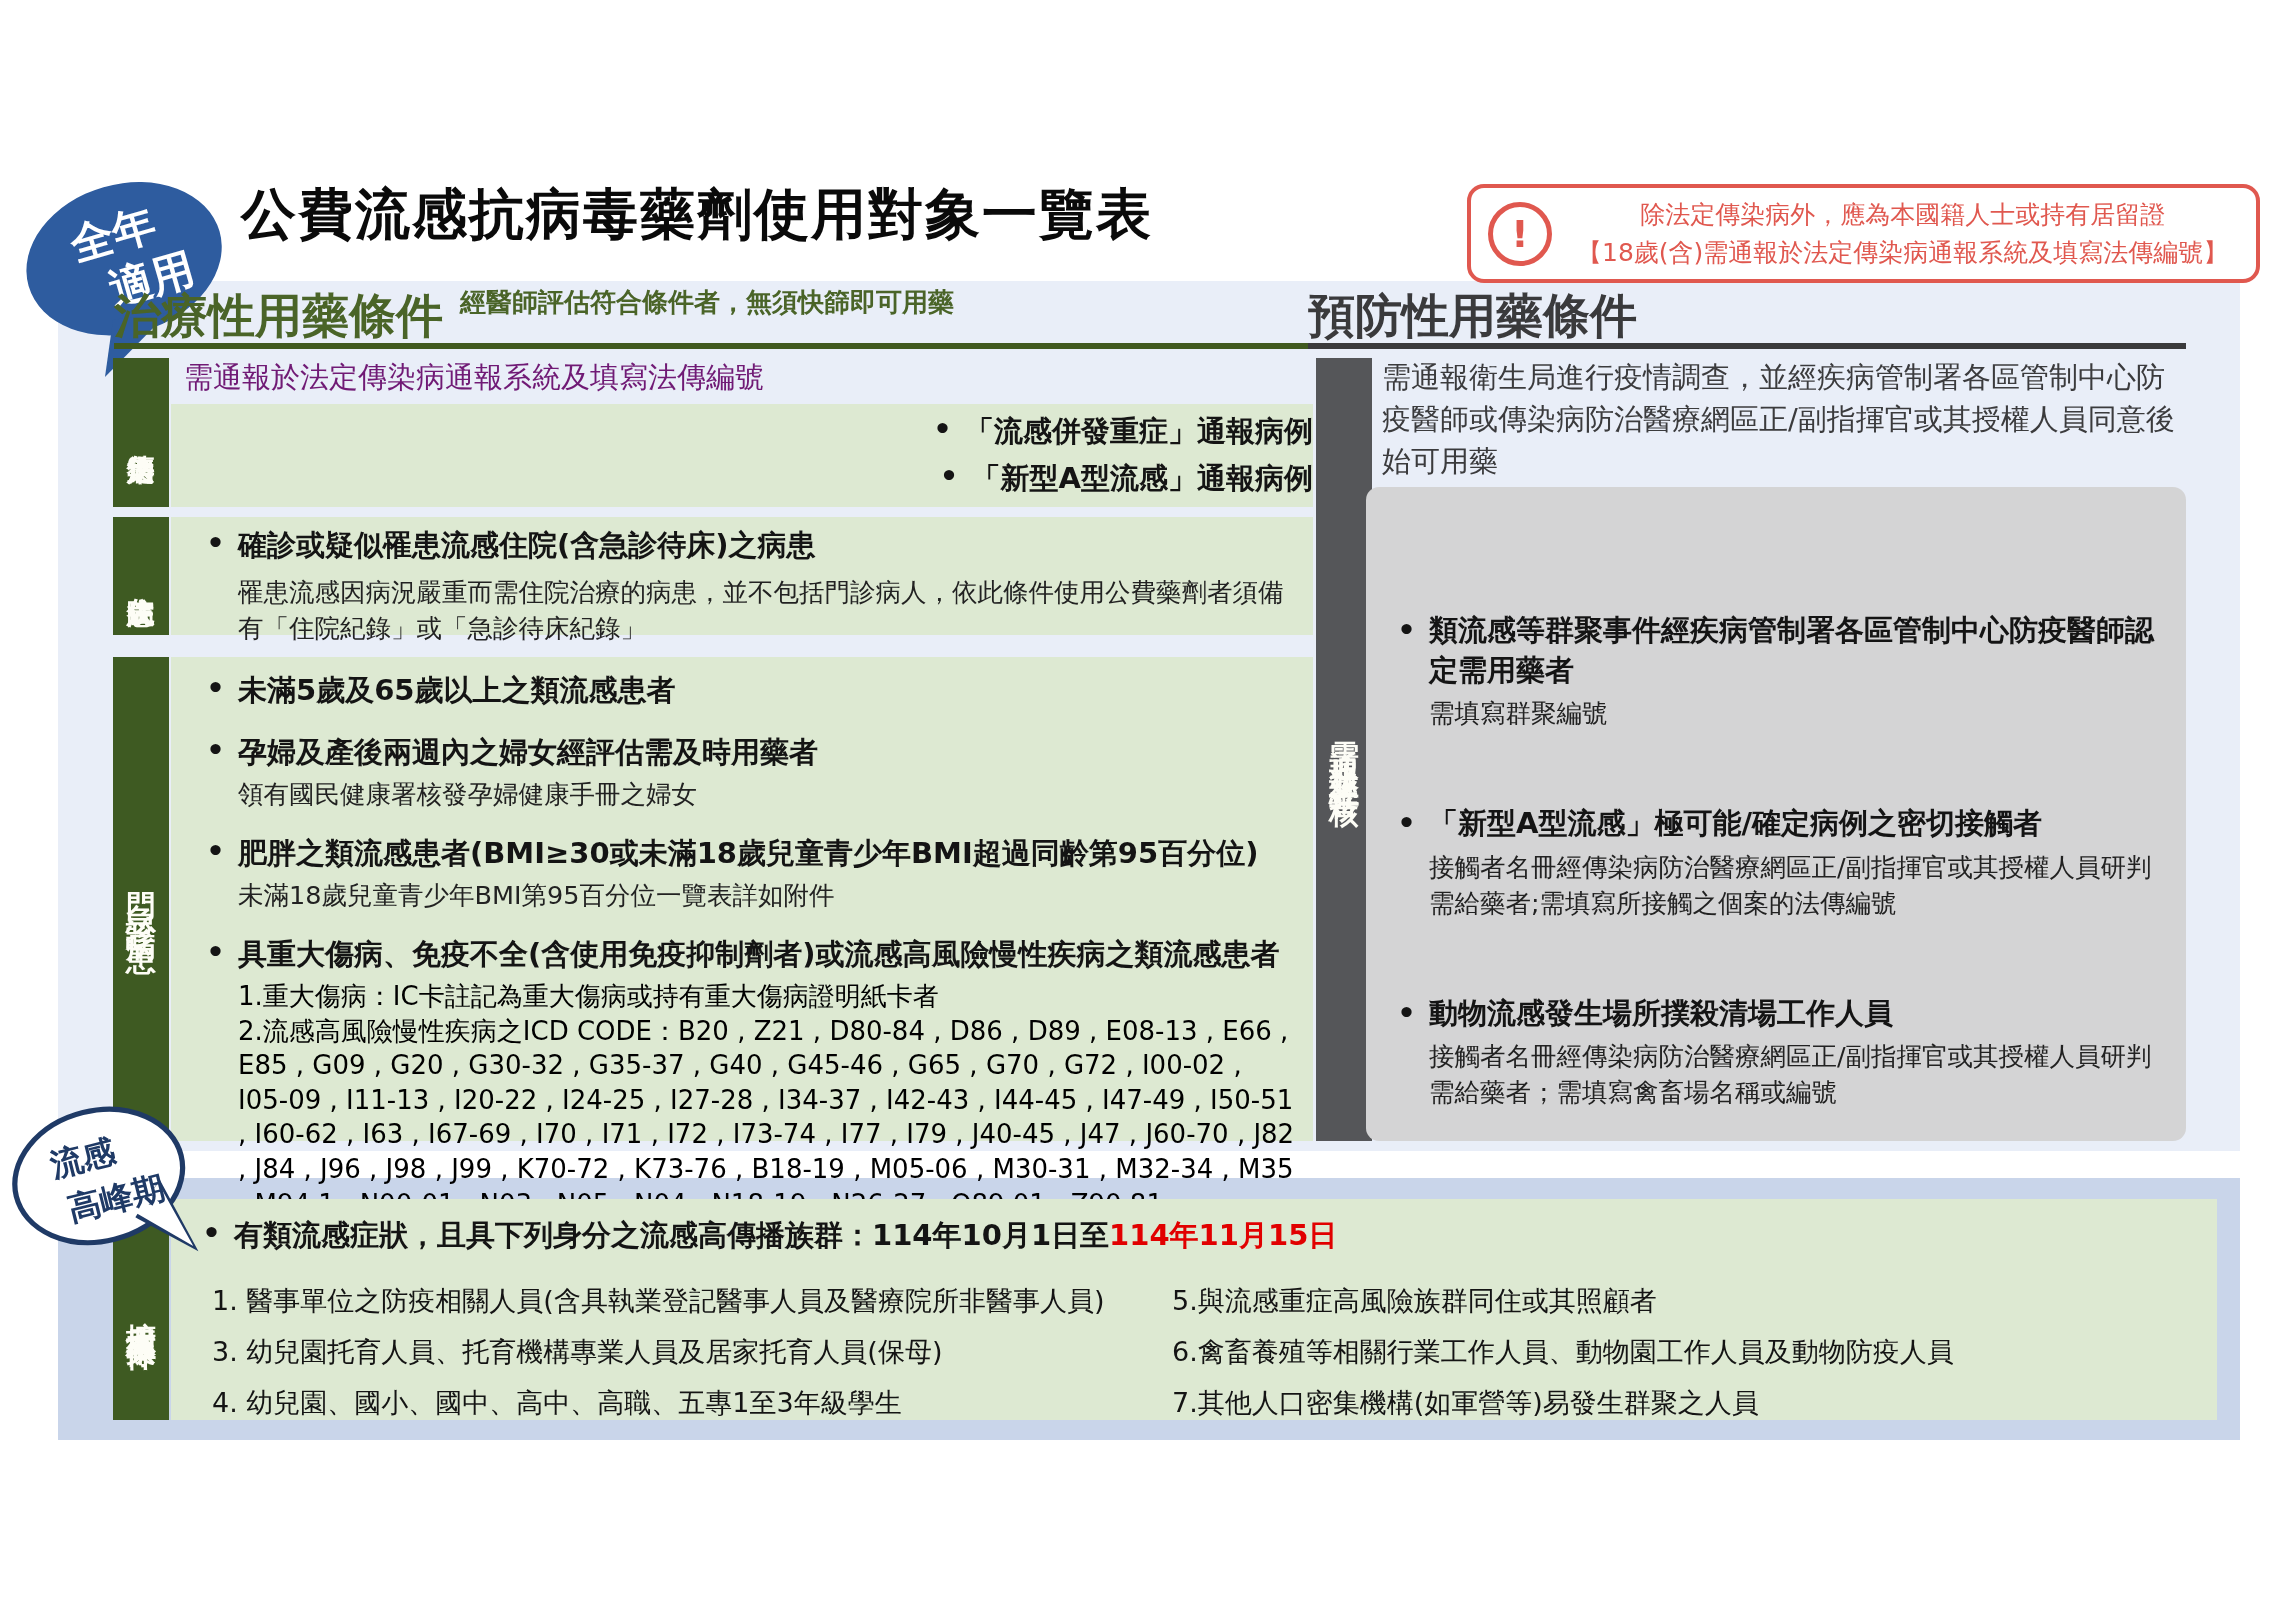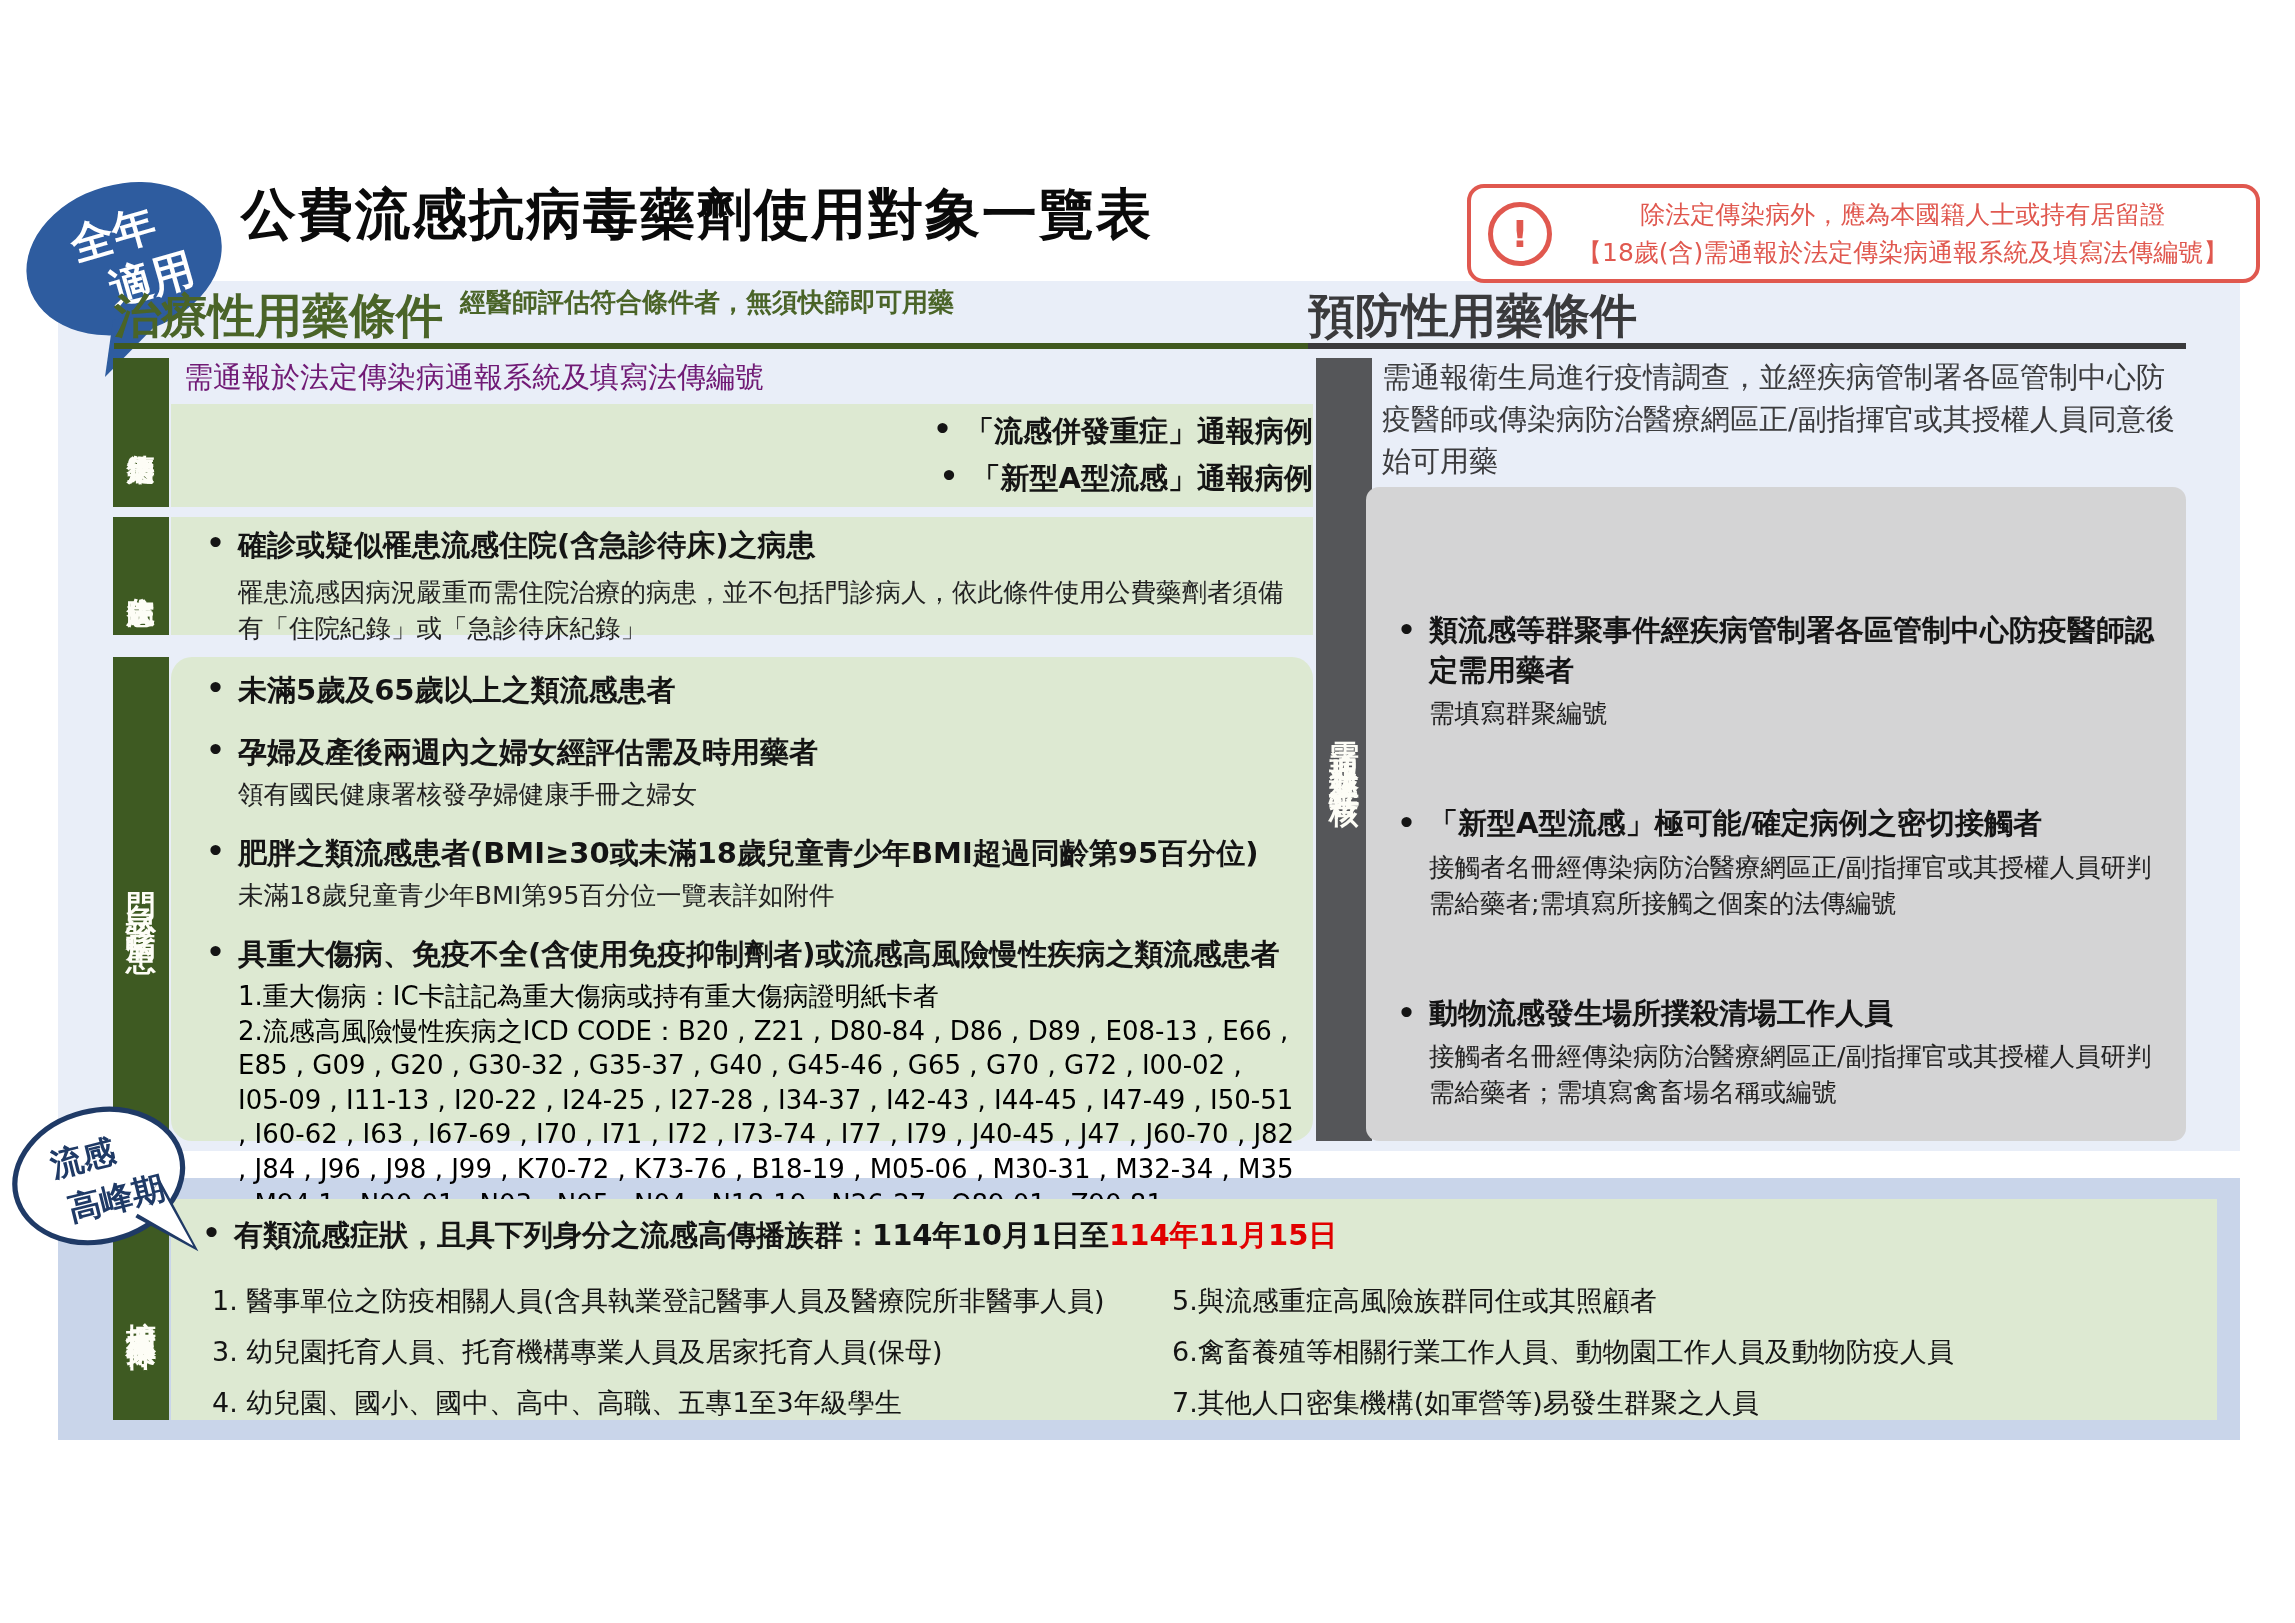--- a/index.html
+++ b/index.html
@@ -45,21 +45,21 @@
   .note{color:#222;font-weight:400;}
 
   .row1-head{left:184px;top:358px;font-size:29px;font-weight:400;color:#701a75;white-space:nowrap;}
   .row1-box{left:171px;top:404px;width:1142px;height:103px;display:flex;flex-direction:column;justify-content:space-evenly;padding-left:30px;align-items:flex-end;}
   .row1-box .bullet{font-size:29px;}
 
   .row2-box{left:171px;top:517px;width:1142px;height:118px;padding:9.2px 23.6px 0 30px;}
   .row2-box .bullet{font-size:29px;margin-bottom:9.2px;}
   .row2-box .note{font-size:25.5px;line-height:1.4;}
 
-  .row3-box{left:171px;top:657px;width:1142px;height:484px;padding:10.5px 17px 0 30px;border-radius:21px;}
+  .row3-box{left:171px;top:657px;width:1142px;height:484px;padding:10.5px 17px 0 30px;}
   .row3-box .bullet{font-size:29px;}
   .row3-box .note{font-size:25.5px;margin:3.9px 0 0 37px;}
   .mt{margin-top:22px;}
   .icd{font-size:26px;line-height:1.33;margin-left:37px;margin-top:3.9px;color:#000000;font-weight:400;}
 
   
   .vbar-right{left:1316px;top:358px;height:783px;}
   .intro-right{left:1382px;top:357px;width:805px;font-size:29px;font-weight:400;color:#3b3b3d;line-height:1.44;}
   .graybox{left:1366px;top:487px;width:820px;height:654px;background:#d4d4d5;padding:123px 25px 0 26px;border-radius:13px;}
   .graybox .bullet{font-size:29px;line-height:1.38;}

